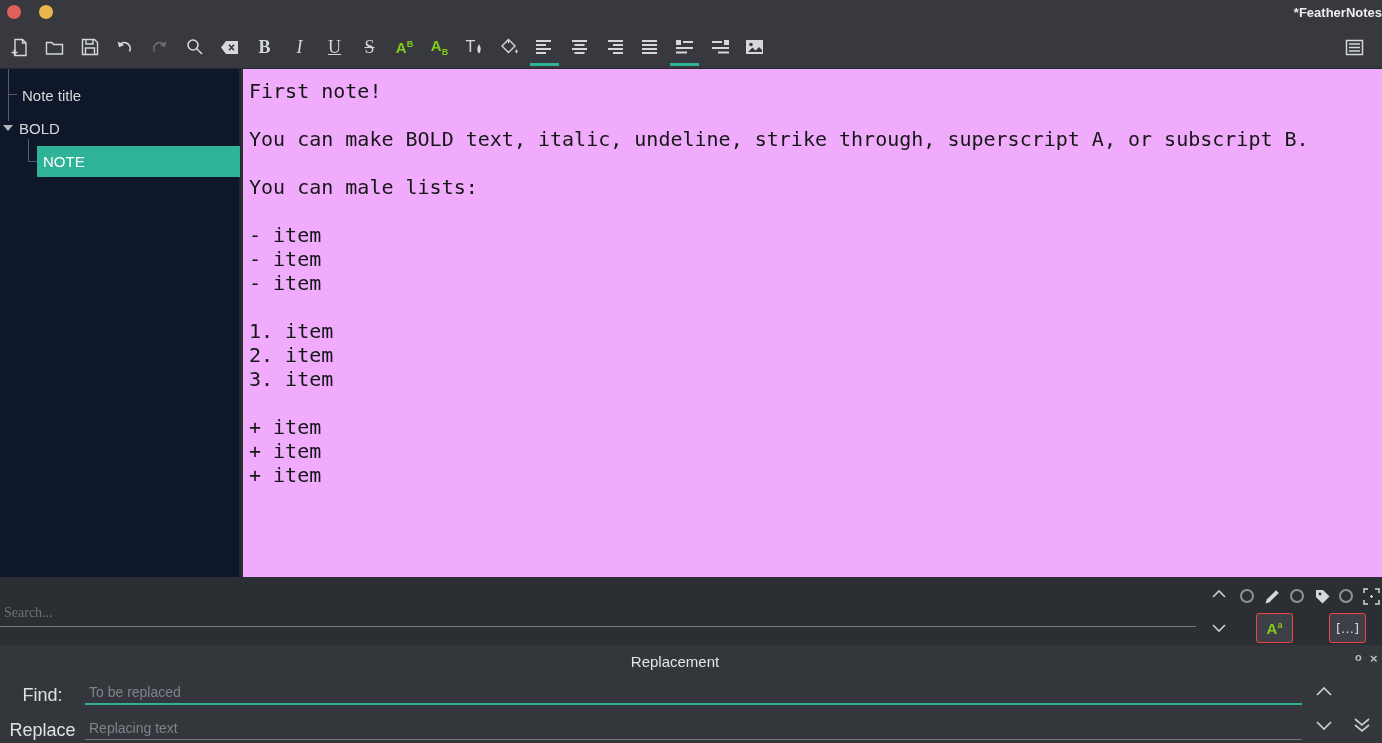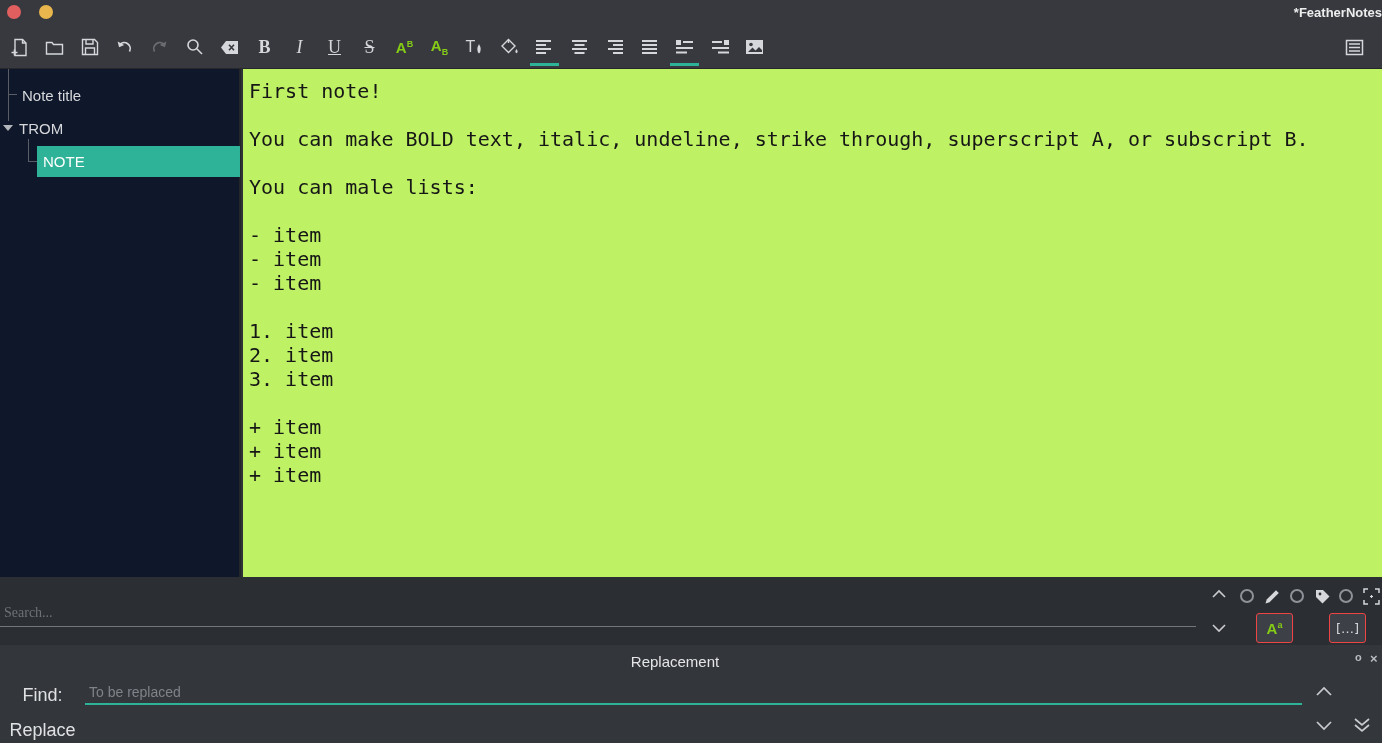--- a/index.html
+++ b/index.html
@@ -41,21 +41,21 @@
   .ti-notetitle { left:22px; top:16px; height:20px; }
   .ti-trom { left:19px; top:49px; height:20px; }
   .caret { position:absolute; left:3px; top:56px; width:0; height:0;
     border-left:5px solid transparent; border-right:5px solid transparent;
     border-top:6px solid #b3b6bb; cursor:pointer; }
   .ti-note { left:37px; top:77px; width:203px; height:31px; background:#2eb398;
     padding-left:6px; }
   .ti-note .tree-label { color:#ffffff; font-size:15px; }
 
   .editor { position:absolute; left:243px; top:69px; width:1139px; height:508px;
-    background:#bef264; color:#161616; font-family:"DejaVu Sans Mono", monospace;
+    background:#f0abfc; color:#161616; font-family:"DejaVu Sans Mono", monospace;
     font-size:20px; line-height:24px; padding:10px 0 0 6px; white-space:pre;
     overflow:hidden; cursor:text; }
 
   
   .searchbar { position:absolute; left:0; top:577px; width:1382px; height:68px;
     background:#2b2e32; }
   .search-input { position:absolute; left:0; top:22px; width:1196px; height:28px;
     background:transparent; border:none; border-bottom:1px solid #73767c;
     color:#cfd1d4; font-size:14px; padding:0 4px; outline:none;
     font-family:Liberation Serif, serif; }
@@ -270,21 +270,21 @@
     <div class="guide" style="left:8px;top:25px;width:9px;height:1px;"></div>
     <div class="guide" style="left:28px;top:70px;width:1px;height:23px;"></div>
     <div class="guide" style="left:28px;top:92px;width:9px;height:1px;"></div>
 
     <div class="tree-item ti-notetitle">
       <span class="tree-label">Note title</span>
     </div>
 
     <span class="caret"></span>
     <div class="tree-item ti-trom">
-      <span class="tree-label">TROM</span>
+      <span class="tree-label">BOLD</span>
     </div>
 
     <div class="tree-item ti-note">
       <span class="tree-label">NOTE</span>
     </div>
   </div>
 
   <pre class="editor">First note!
 
 You can make BOLD text, italic, undeline, strike through, superscript A, or subscript B.
@@ -352,20 +352,21 @@
 
     <div class="rep-label lab-find">Find:</div>
     <input class="rep-input find-input" type="text" placeholder="To be replaced" style="">
     <button class="rep-btn" style="left:1310px;top:37px;width:28px;height:20px;">
       <svg width="18" height="12" viewBox="0 0 18 12" fill="none" stroke="#c9cbcf" stroke-width="1.7">
           <polyline points="2,10 9,3 16,10"></polyline>
         </svg>
     </button>
 
     <div class="rep-label lab-replace">Replace with:</div>
+    <input class="rep-input replace-input" type="text" placeholder="Replacing text" style="">
     <button class="rep-btn" style="left:1310px;top:72px;width:28px;height:20px;">
       <svg width="18" height="12" viewBox="0 0 18 12" fill="none" stroke="#c9cbcf" stroke-width="1.7">
           <polyline points="2,2 9,9 16,2"></polyline>
         </svg>
     </button>
     <button class="rep-btn" style="left:1348px;top:70px;width:28px;height:24px;">
       <svg width="18" height="17" viewBox="0 0 18 17" fill="none" stroke="#c9cbcf" stroke-width="1.7">
         <polyline points="2,2 9,8 16,2"></polyline>
           <polyline points="2,8 9,14 16,8"></polyline>
       </svg>

